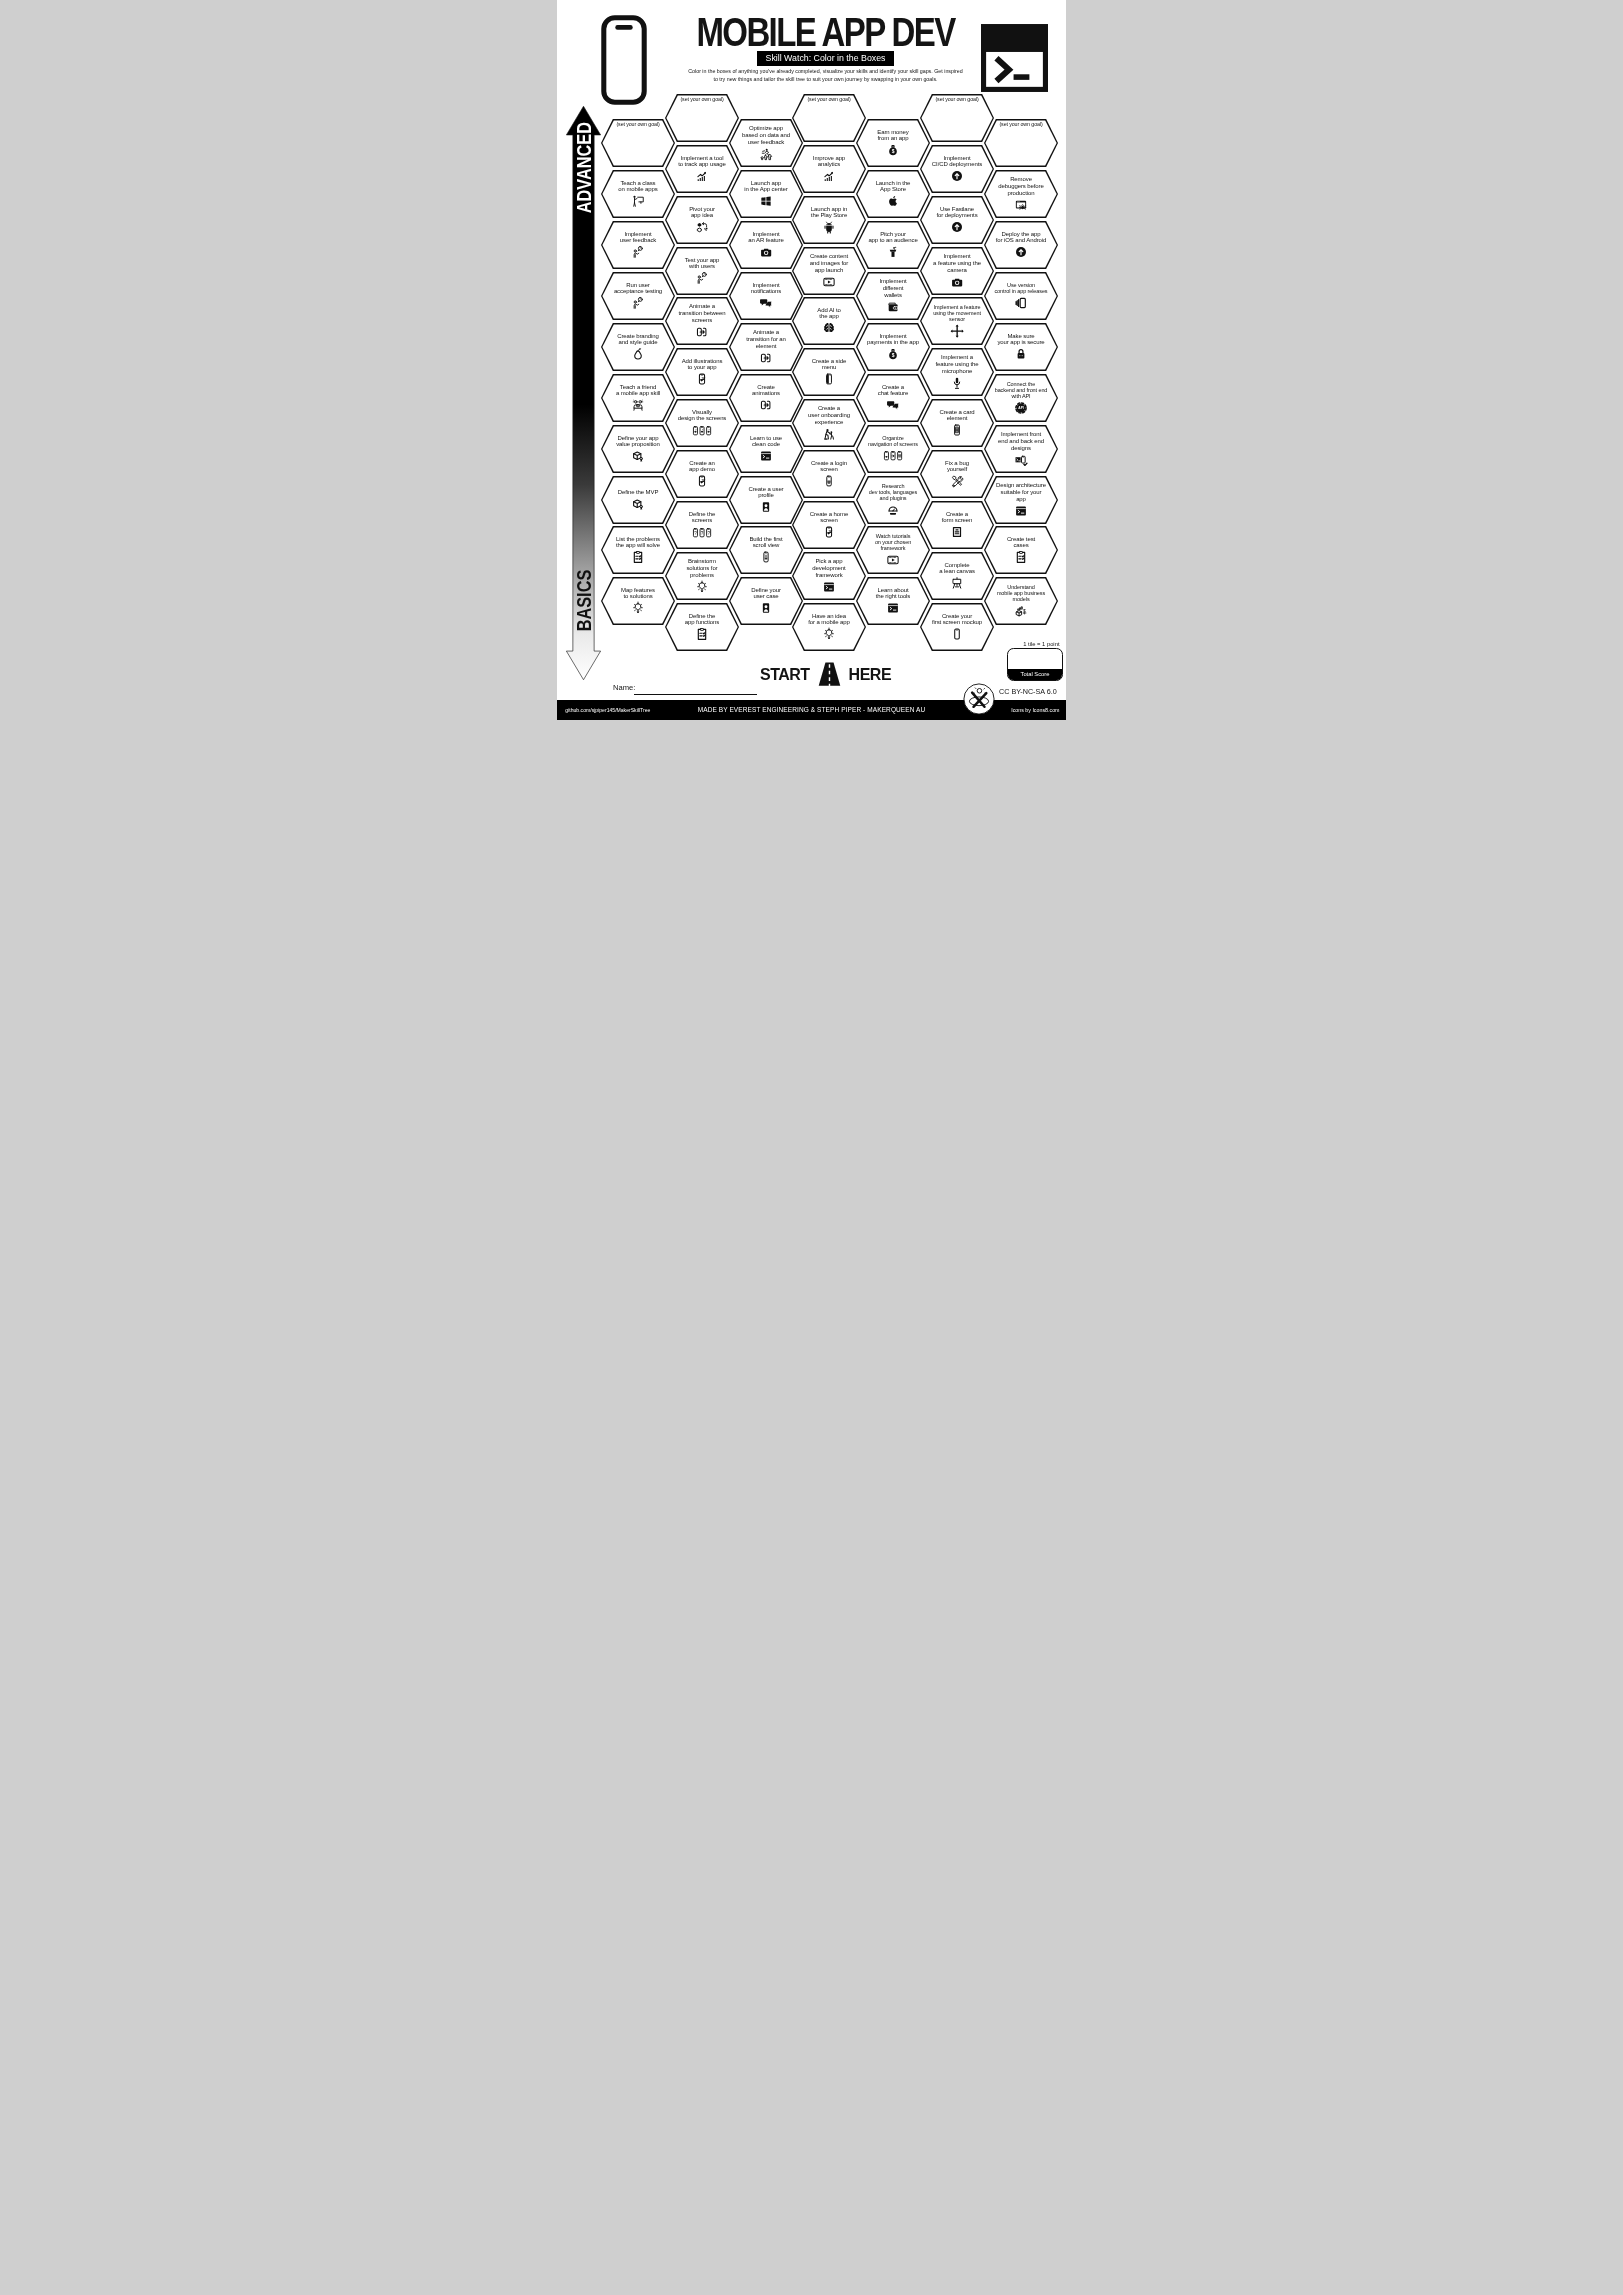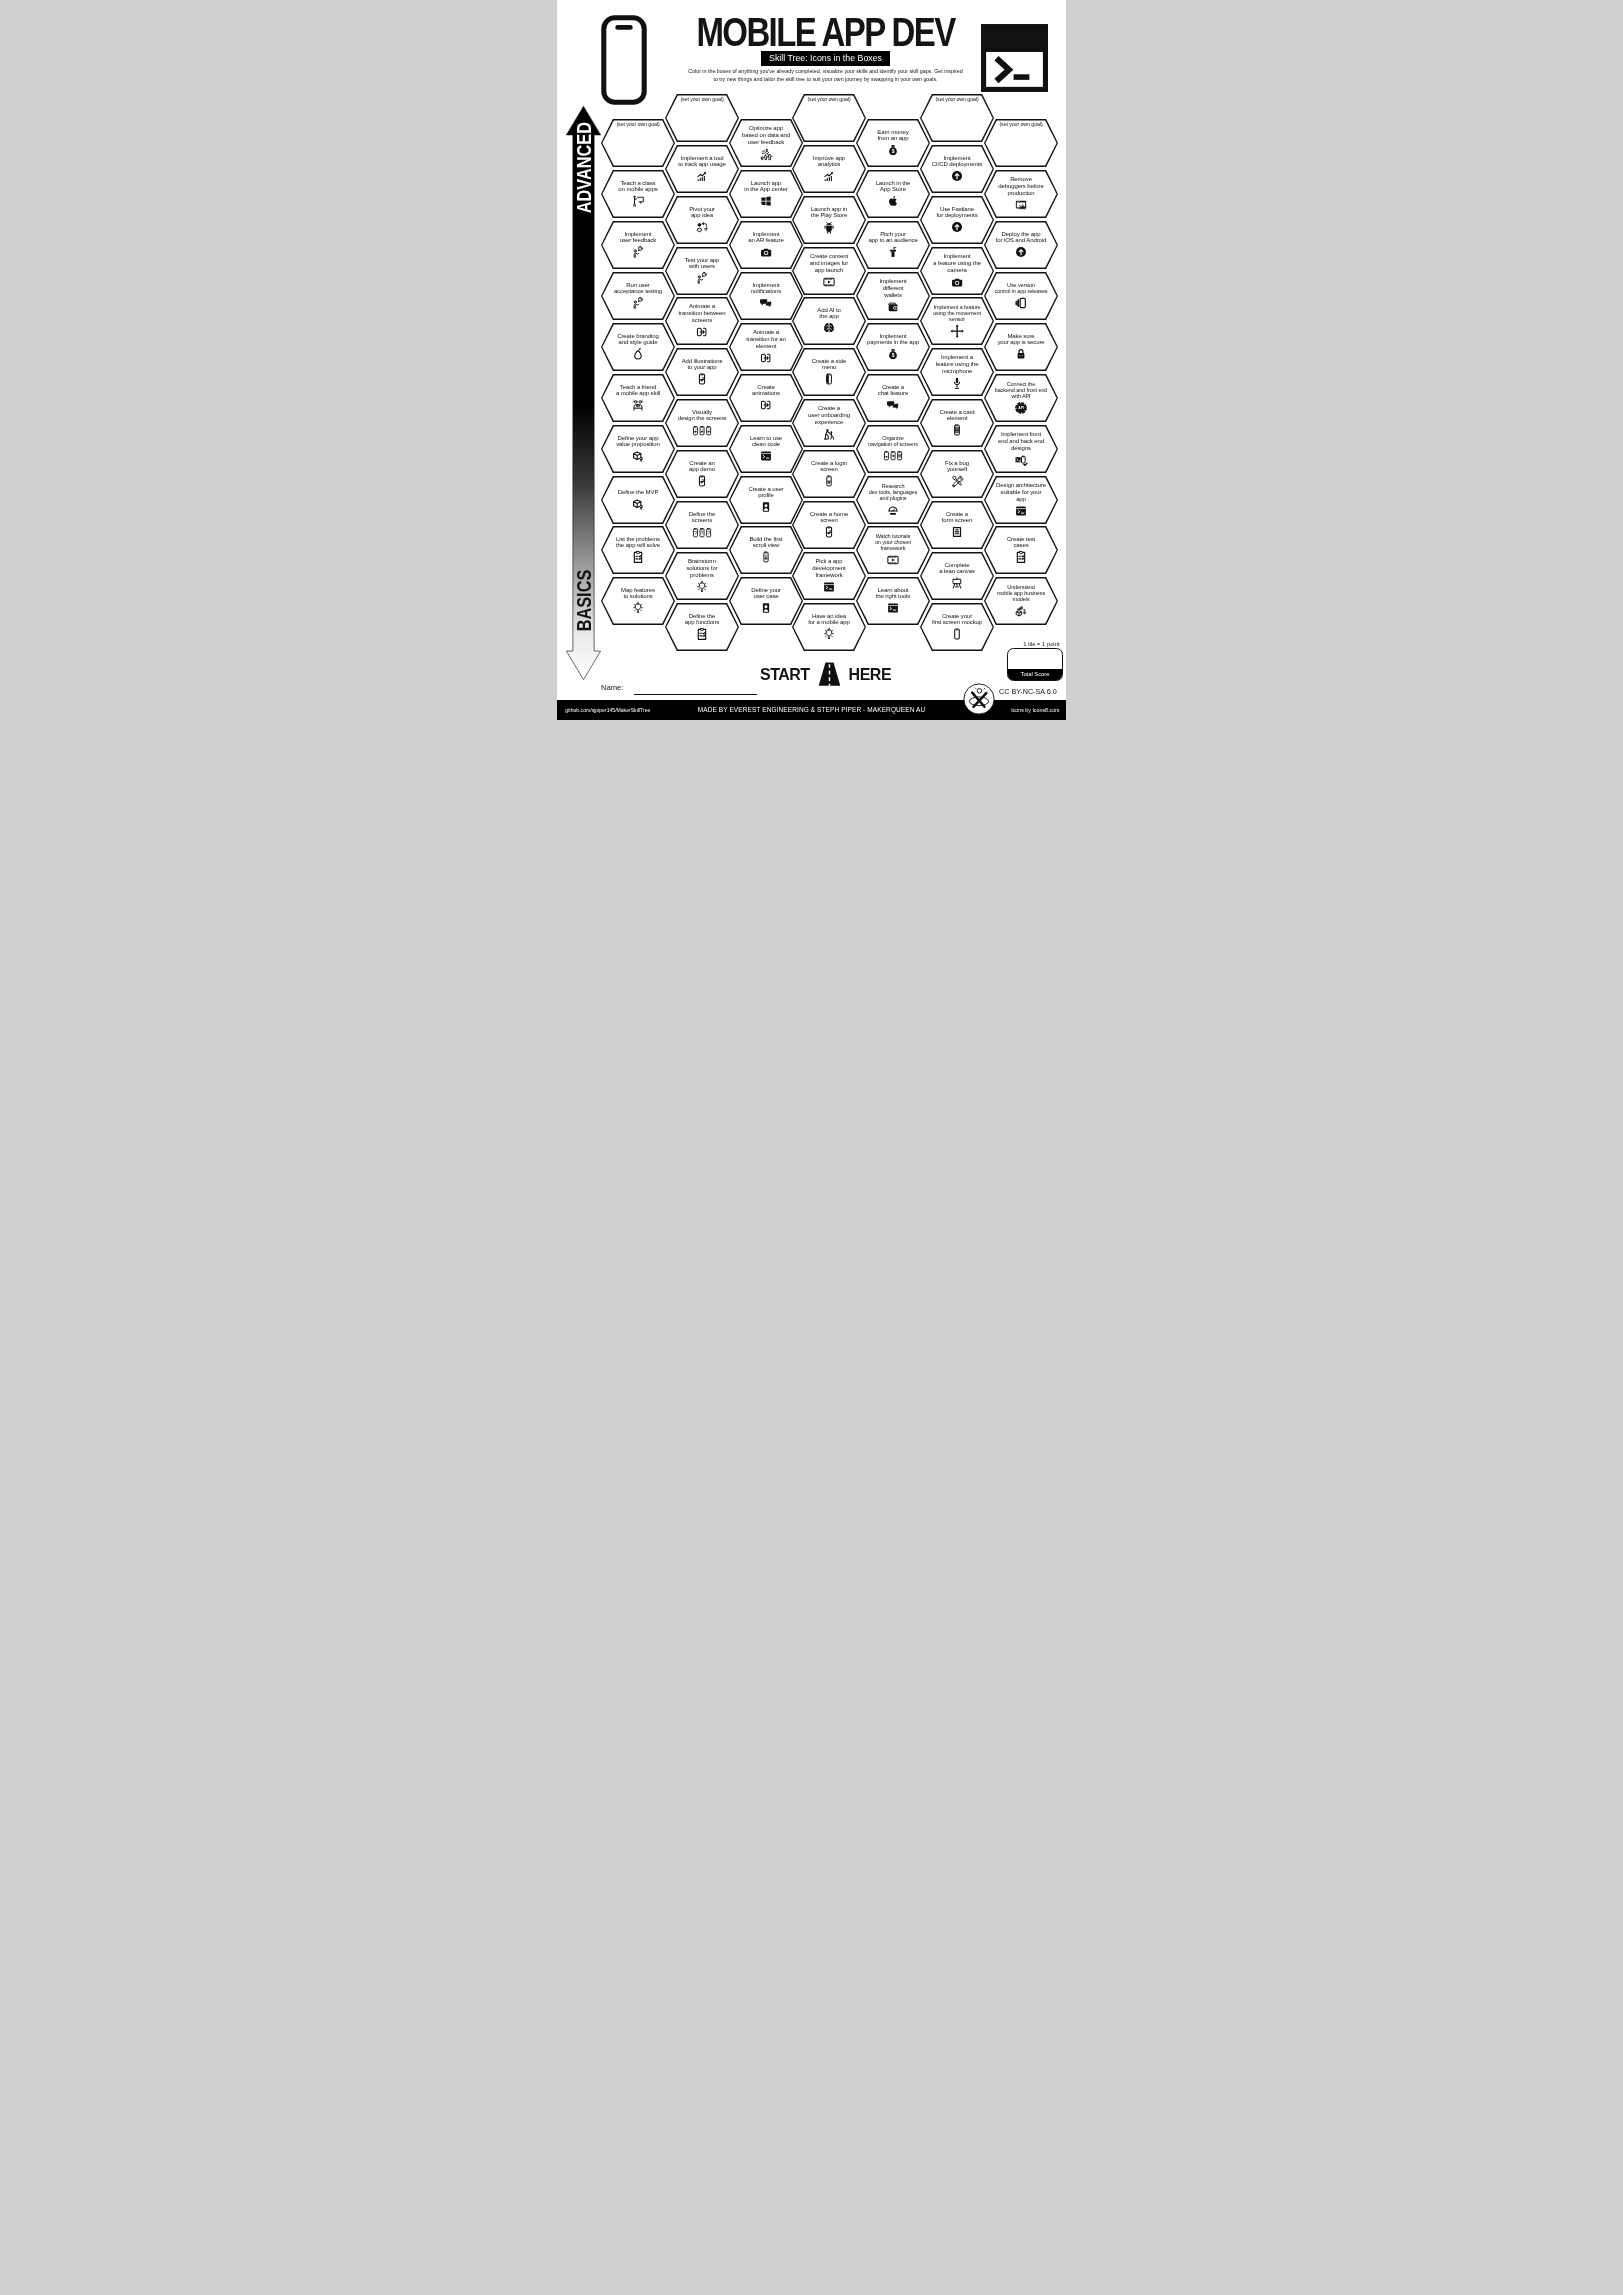--- a/index.html
+++ b/index.html
@@ -38,21 +38,21 @@
   .hex-ic svg{height:100%;width:auto;display:block;}
   .hex-ic[data-name="phones-hearts-icon"] svg,
   .hex-ic[data-name="phones-question-icon"] svg,
   .hex-ic[data-name="phones-nav-icon"] svg{height:13.4px;}
   .hex-ic[data-name="move-arrows-icon"] svg,.hex-ic[data-name="camera-icon"] svg{height:14.3px;}
   
   .start-here{position:absolute;left:28px;right:0;top:662px;display:flex;align-items:center;
        justify-content:center;gap:6px;}
   .start-word{font-size:16px;font-weight:bold;letter-spacing:-0.5px;transform:scaleY(1.08);}
   .road{width:27px;height:25px;}
-  .name-row{position:absolute;left:44px;top:683px;font-size:7.6px;}
+  .name-row{position:absolute;left:56px;top:683px;font-size:7.6px;}
   .name-line{position:absolute;left:77px;top:694px;width:123px;border-bottom:0.8px solid #111;}
   .tile-note{position:absolute;right:6.5px;top:641px;font-size:5.8px;}
   .score-box{position:absolute;left:450px;top:648px;width:54px;height:30.5px;border:1.2px solid #111;
        border-radius:6.5px;overflow:hidden;background:#fff;display:flex;flex-direction:column;justify-content:flex-end;}
   .score-band{background:#000;color:#fff;text-align:center;font-size:5.8px;padding:1.9px 0 2.3px;}
   .cc-logo{position:absolute;left:406px;top:683px;width:32px;height:32px;z-index:5;}
   .cc-logo svg{width:100%;height:100%;display:block;}
   .cc-text{position:absolute;left:442px;top:687px;font-size:7.2px;}
   
   .footer{position:absolute;left:0;right:0;bottom:0;height:20px;background:#000;color:#fff;}
@@ -66,21 +66,21 @@
 <div class="page" data-name="skill-tree-poster">
 
   <div class="logo-phone" data-name="smartphone-icon">
     <svg viewBox="0 0 100 196" xmlns="http://www.w3.org/2000/svg">
         <rect x="6" y="6" width="88" height="184" rx="24" fill="none" stroke="#111" stroke-width="11"></rect>
         <rect x="31" y="22" width="38" height="10" rx="5" fill="#111"></rect>
       </svg>
   </div>
 
   <div class="htext title" data-name="page-title">MOBILE APP DEV</div>
-  <div class="htext subtitle-wrap" data-name="subtitle-banner"><span class="subtitle" data-name="subtitle-text">Skill Tree: Icons in the Boxes</span></div>
+  <div class="htext subtitle-wrap" data-name="subtitle-banner"><span class="subtitle" data-name="subtitle-text">Skill Watch: Color in the Boxes</span></div>
   <div class="htext desc" data-name="description"><span class="desc-inner">Color in the boxes of anything you've already completed, visualize your skills and identify your skill gaps.  Get inspired
 to try new things and tailor the skill tree to suit your own journey by swapping in your own goals.</span></div>
 
   <div class="logo-terminal" data-name="terminal-icon">
     <svg viewBox="0 0 144 146" xmlns="http://www.w3.org/2000/svg">
         <rect x="5.5" y="5.5" width="133" height="135" fill="none" stroke="#111" stroke-width="11"></rect>
         <rect x="5" y="5" width="134" height="55" fill="#111"></rect>
         <path d="M38 78l22 20-22 20" fill="none" stroke="#111" stroke-width="13" stroke-linecap="square" stroke-linejoin="miter"></path>
         <rect x="70" y="108" width="34" height="12" fill="#111"></rect>
       </svg>

